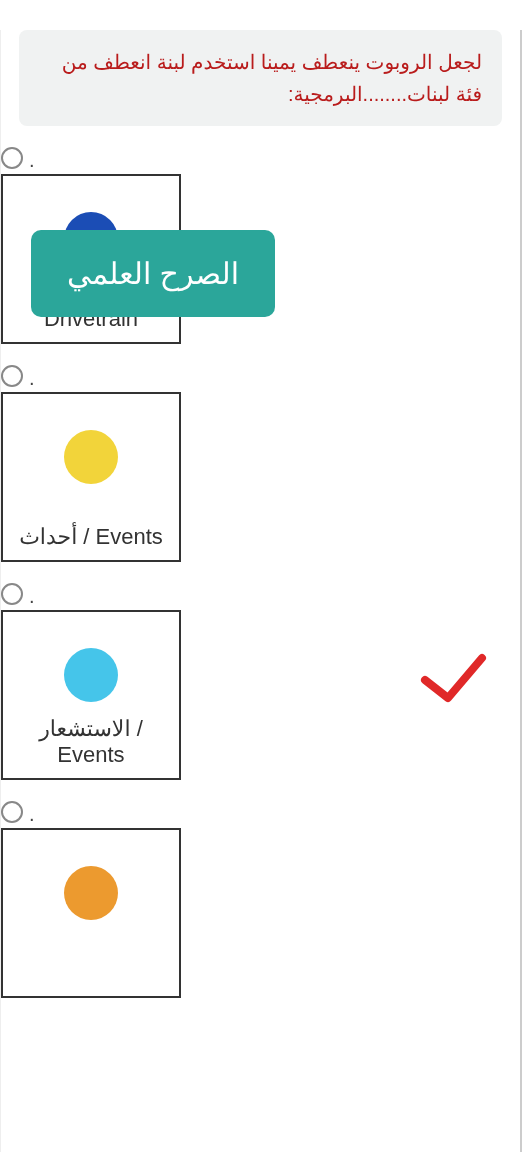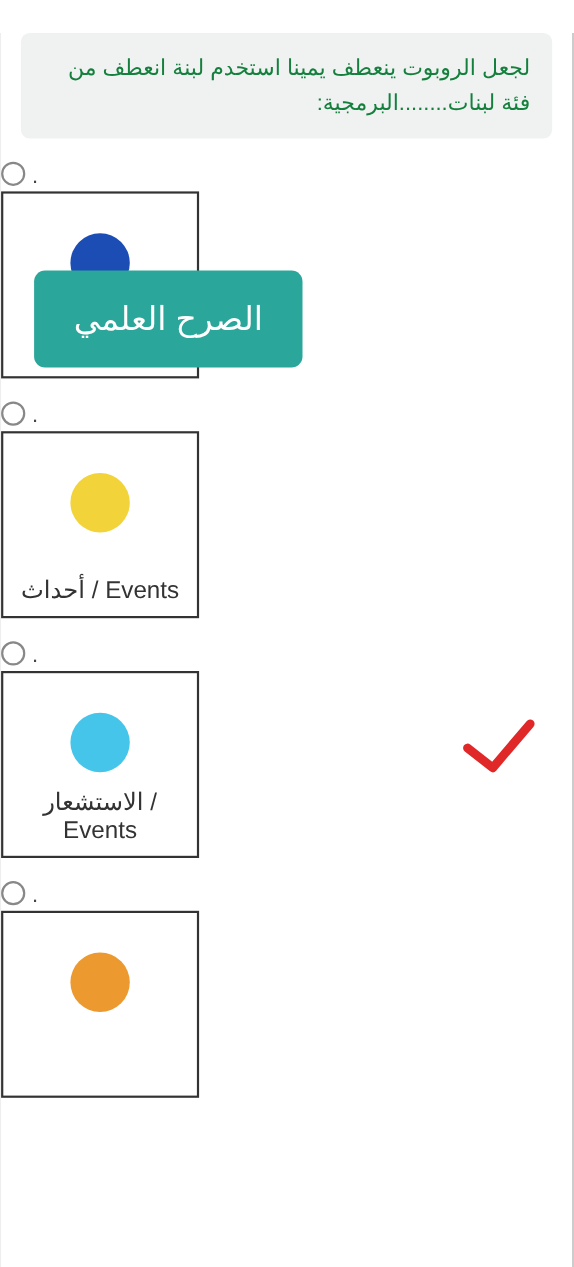--- a/index.html
+++ b/index.html
@@ -17,21 +17,21 @@
       border-left: 1px solid #eee;
       height: 100%;
       position: relative;
     }
     .question-box {
       background: #f0f2f2;
       border-radius: 8px;
       padding: 16px 20px;
       margin: 30px 18px 20px 18px;
       font-size: 20px;
-      color: #15803d;
+      color: #b91c1c;
       line-height: 1.6;
       text-align: right;
     }
     .options {
       display: flex;
       flex-direction: column;
       align-items: flex-end;
       padding-right: 40px;
       gap: 6px;
     }
@@ -91,21 +91,21 @@
       direction: ltr;
       text-align: center;
     }
     .watermark {
       position: absolute;
       background: #2ba69a;
       color: #fff;
       font-size: 30px;
       padding: 26px 30px;
       border-radius: 10px;
-      top: 216px;
+      top: 200px;
       left: 30px;
       width: 244px;
       text-align: center;
       z-index: 10;
     }
     .checkmark {
       position: absolute;
       top: 620px;
       right: 30px;
       z-index: 5;

